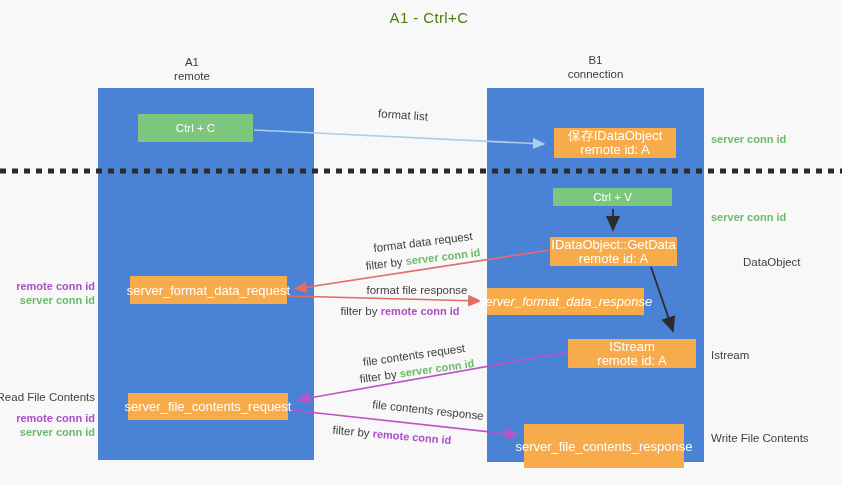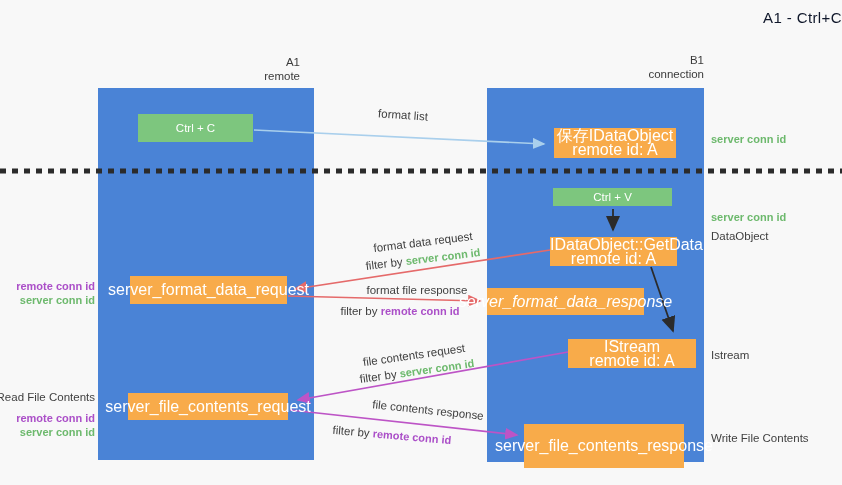--- a/index.html
+++ b/index.html
@@ -1,30 +1,30 @@
 <!DOCTYPE html>
 <html><head>
 <meta charset="utf-8">
 <style>
   html,body{margin:0;padding:0;}
   .stage{
     position:relative;width:842px;height:485px;background:#f8f8f8;
     font-family:"Liberation Sans",sans-serif;overflow:hidden;color:#3b3b3b;
   }
-  .title{position:absolute;left:16px;right:0;top:7px;text-align:right;
-    font-size:15px;line-height:21px;color:#0f172a;letter-spacing:.4px;z-index:5;}
+  .title{position:absolute;left:16px;right:0;top:7px;text-align:center;
+    font-size:15px;line-height:21px;color:#4d7c0f;letter-spacing:.4px;z-index:5;}
   .lane{position:absolute;background:#4a83d6;z-index:1;}
   .lane-a{left:98px;top:88px;width:216px;height:372px;}
   .lane-b{left:487px;top:88px;width:217px;height:374px;}
-  .lane-header{position:absolute;text-align:right;font-size:11.5px;line-height:14px;color:#3b3b3b;z-index:5;}
+  .lane-header{position:absolute;text-align:center;font-size:11.5px;line-height:14px;color:#3b3b3b;z-index:5;}
   .lane-header-a{left:84px;width:216px;top:55px;}
   .lane-header-b{left:487px;width:217px;top:53px;}
   .node{position:absolute;z-index:3;color:#fff;text-align:center;}
   .node.green{background:#7dc67e;font-size:11.5px;margin-top:9px;}
-  .node.orange{background:#f8ab4a;font-size:16px;}
+  .node.orange{background:#f8ab4a;font-size:13px;}
   .node .l{line-height:14px;}
   .one-line{display:flex;align-items:center;justify-content:center;}
   .two-line{display:flex;flex-direction:column;justify-content:center;}
   svg.arrows{position:absolute;left:0;top:0;z-index:2;}
   .mid-label{position:absolute;z-index:4;font-size:11.5px;color:#3f3f3f;text-align:center;white-space:nowrap;}
   .side-label{position:absolute;z-index:4;font-size:11.5px;color:#3f3f3f;white-space:nowrap;}
   .side-left{right:747px;text-align:right;}
   .side-right{left:711px;text-align:left;}
   .green-t{color:#6db96d;font-weight:bold;font-size:11px;}
   .purple-t{color:#ab4fc8;font-weight:bold;font-size:11px;}
@@ -132,21 +132,21 @@
   </div>
 
   <div class="mid-label" style="left:368px;top:404px;width:120px;transform:rotate(6deg);">file contents response</div>
   <div class="mid-label" style="left:332px;top:429px;width:120px;transform:rotate(5deg);">
     <span>filter by</span>
     <span class="purple-t">remote conn id</span>
   </div>
 
   <div class="side-label side-right green-t" style="top:133px;">server conn id</div>
   <div class="side-label side-right green-t" style="top:211px;">server conn id</div>
-  <div class="side-label side-right" style="top:230px;">DataObject</div>
+  <div class="side-label side-right" style="top:256px;margin-left:32px;">DataObject</div>
   <div class="side-label side-right" style="top:349px;">Istream</div>
   <div class="side-label side-right" style="top:432px;">Write File Contents</div>
 
   <div class="side-label side-left conn-stack" style="top:279px;">
     <div class="purple-t">remote conn id</div>
     <div class="green-t">server conn id</div>
   </div>
   <div class="side-label side-left" style="top:391px;">Read File Contents</div>
   <div class="side-label side-left conn-stack" style="top:411px;">
     <div class="purple-t">remote conn id</div>

